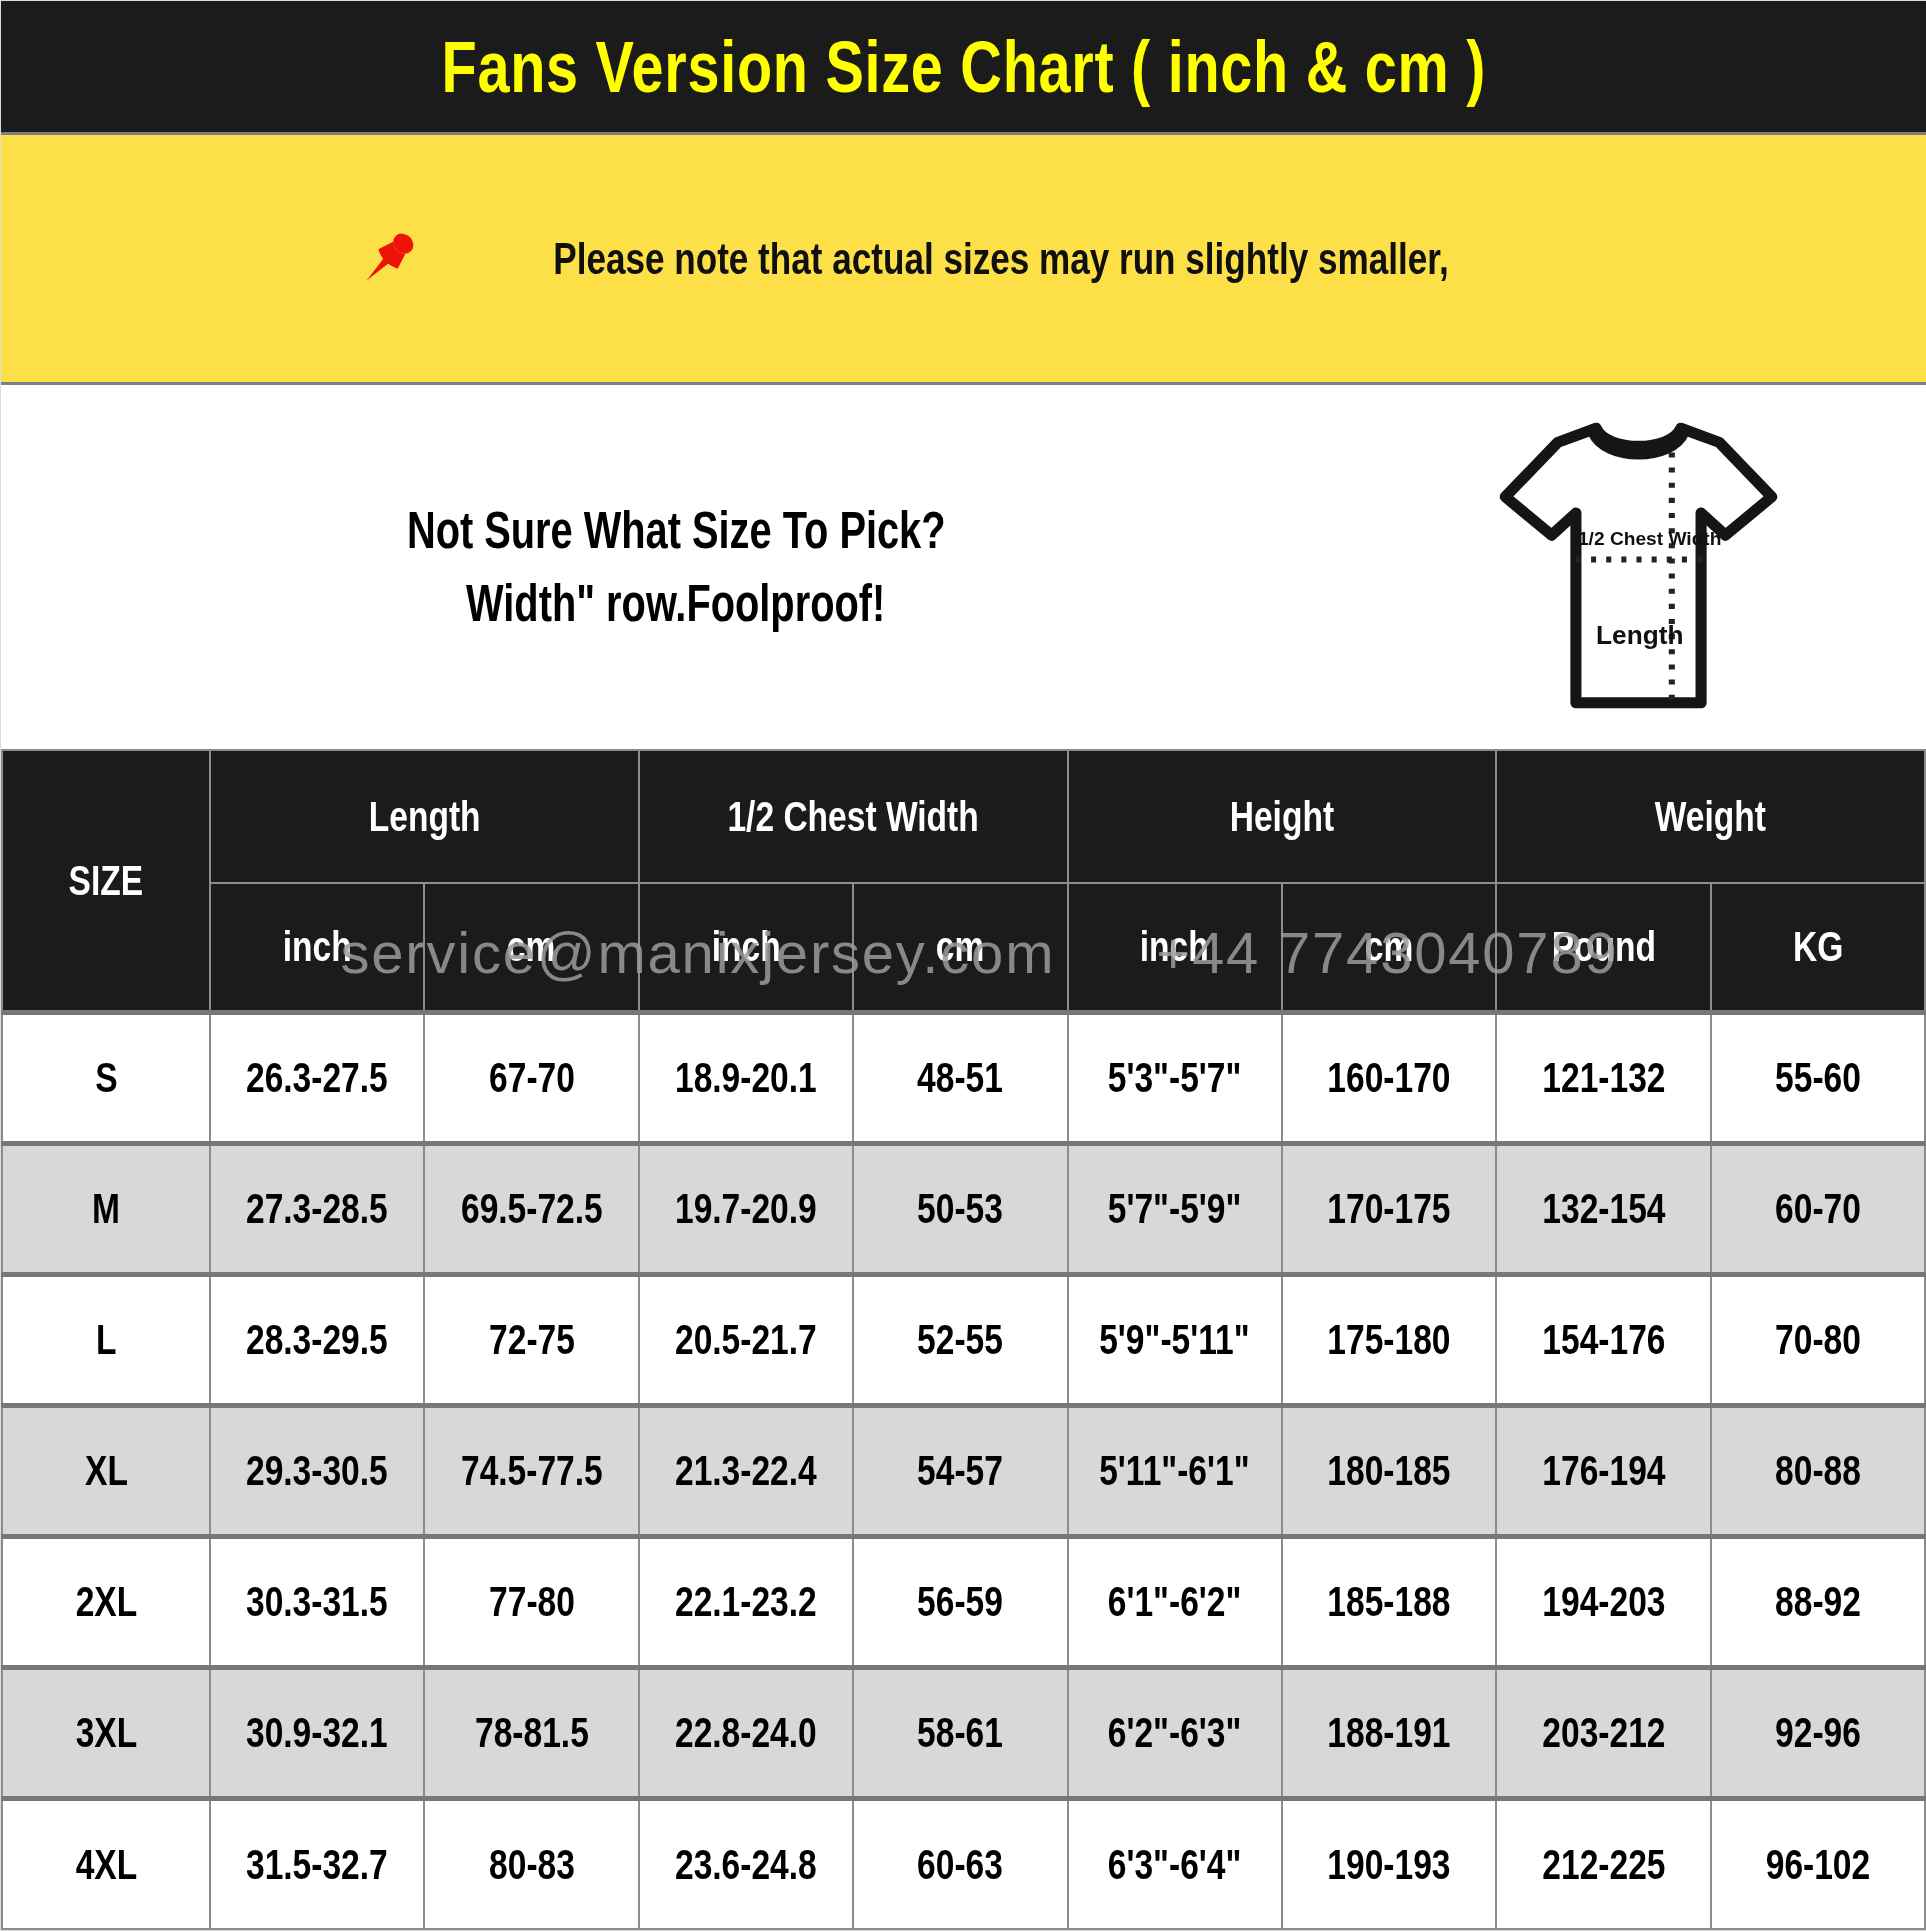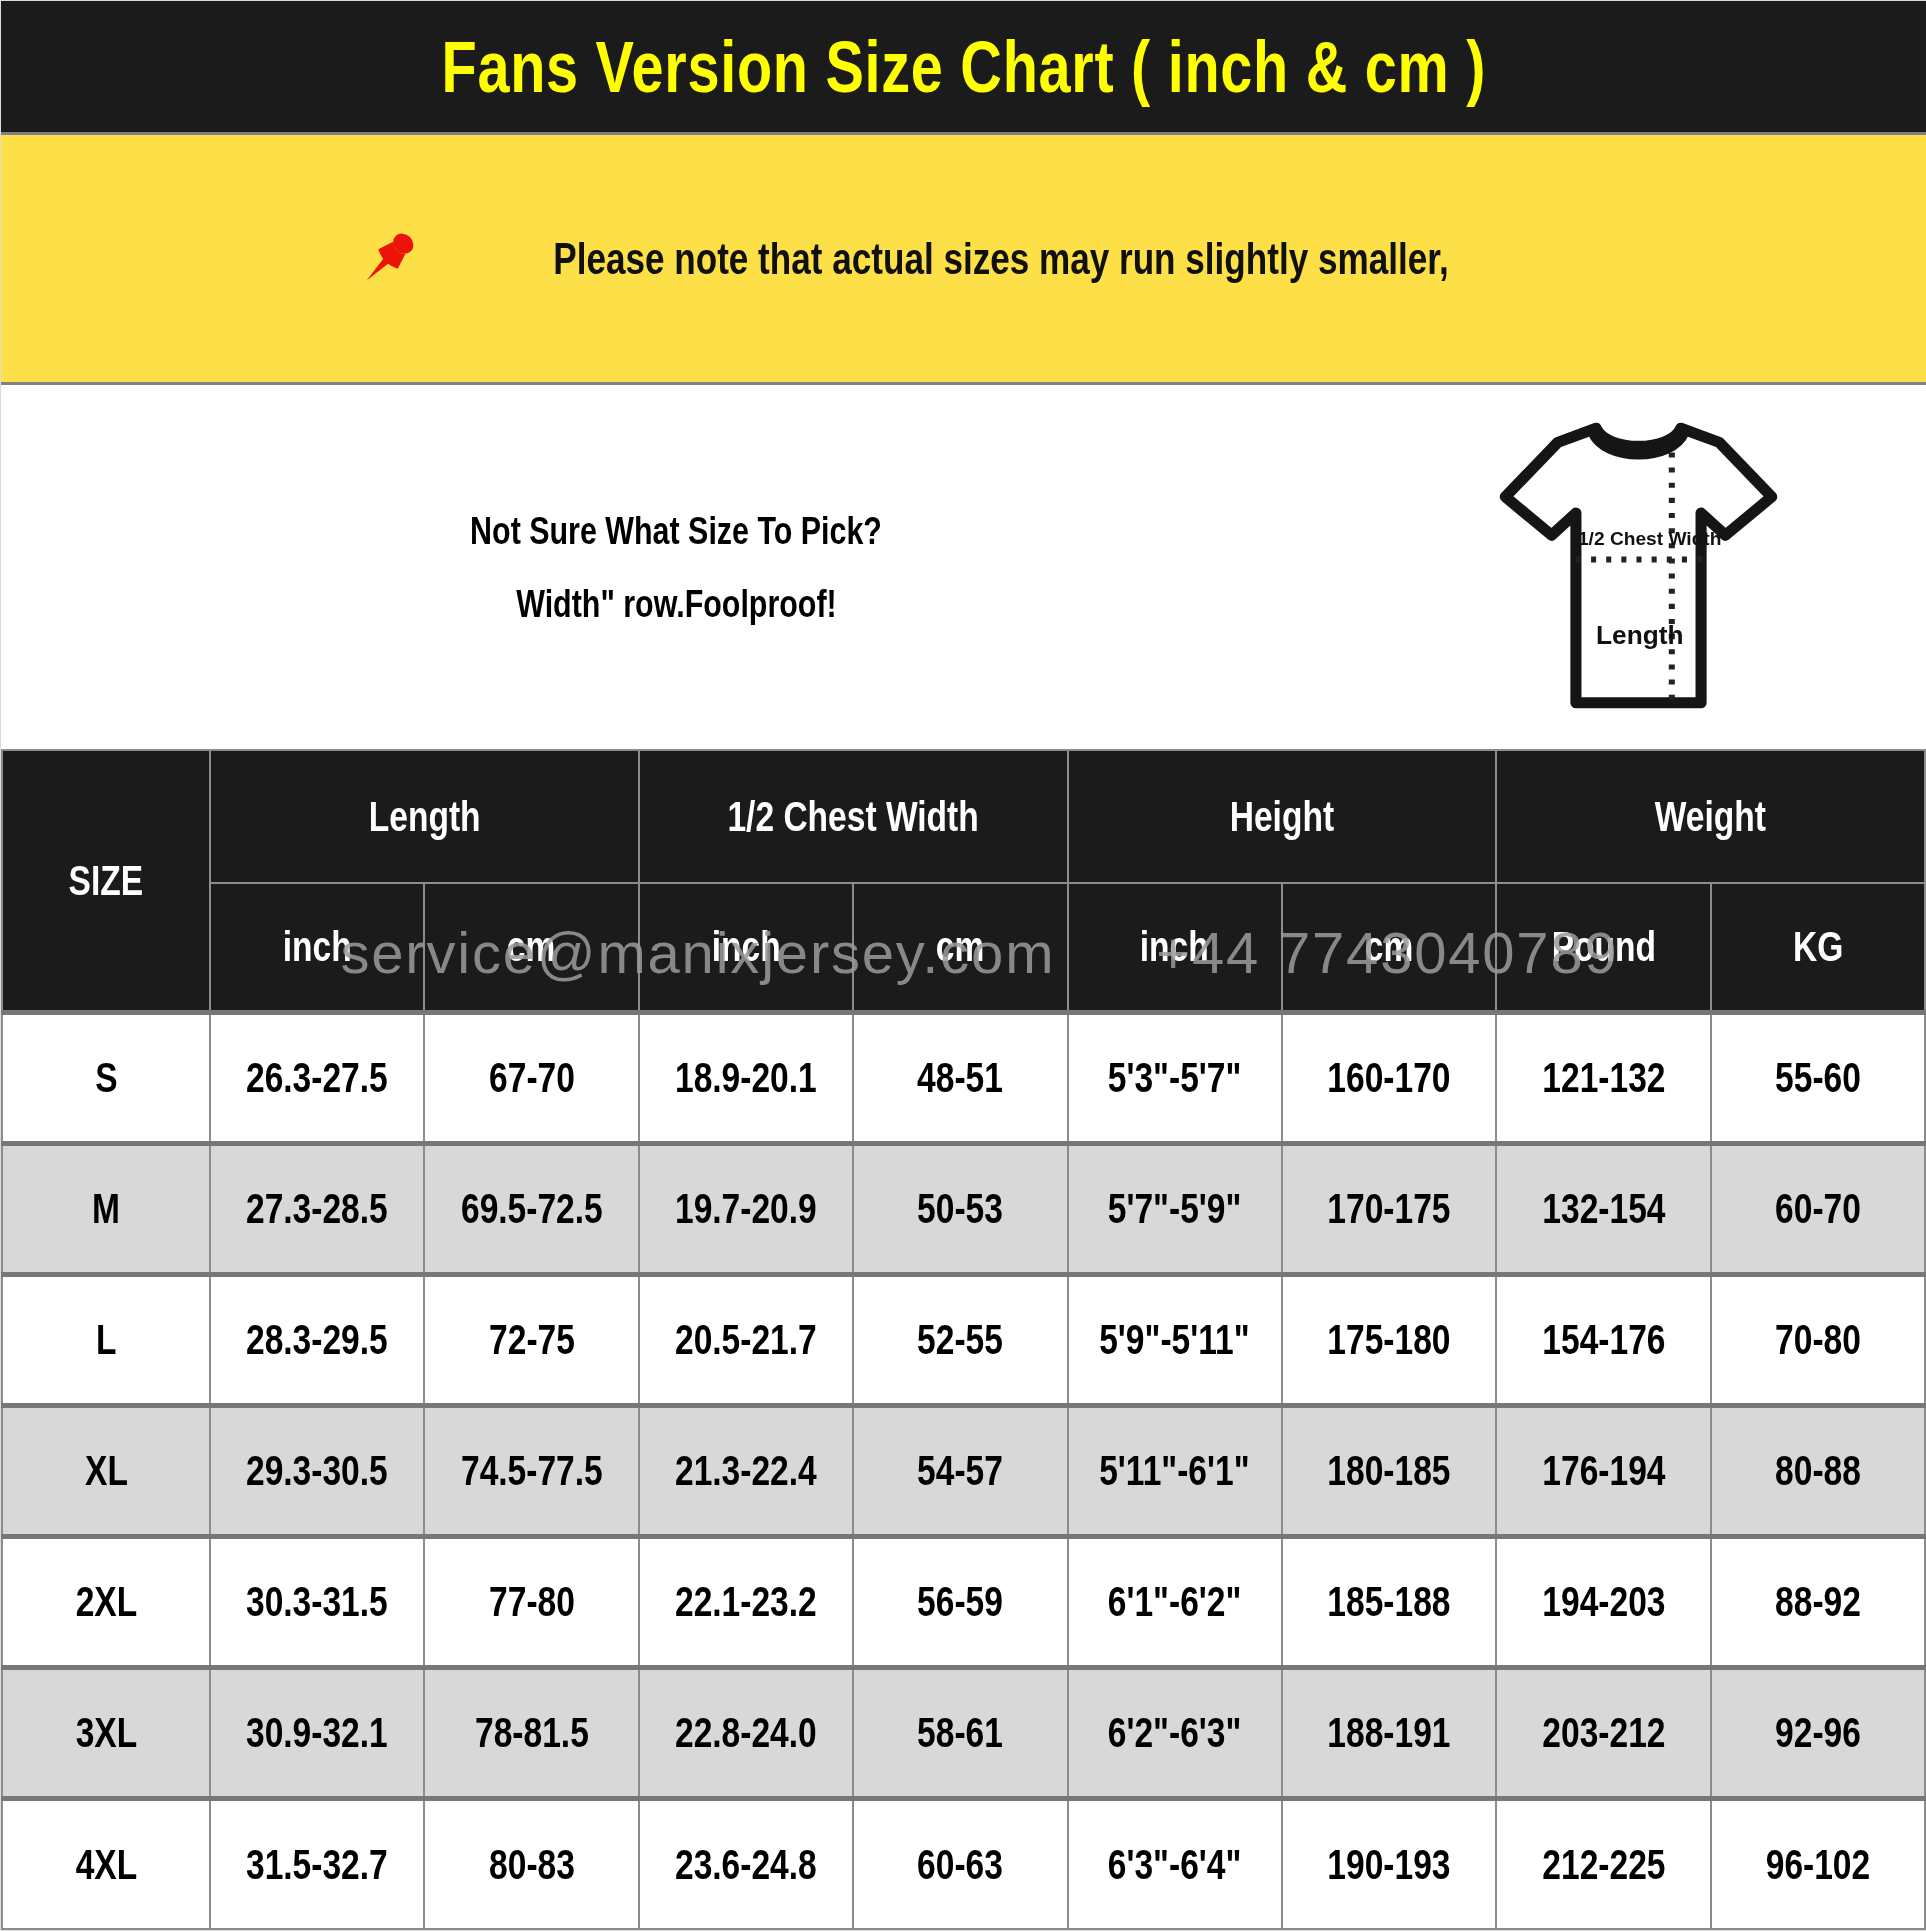--- a/index.html
+++ b/index.html
@@ -26,21 +26,21 @@
     display: flex; flex-direction: column; align-items: center; justify-content: center;
     gap: 35px; border-bottom: 3.7px solid #808080; flex: none; font-size: 45px;
   }
   .notice-line { display: flex; align-items: center; }
   .red { color: #ff0000; }
   .arrows { margin-left: 13px; letter-spacing: 7.3px; font-size: 48px; }
   .pin-svg { width: 72px; height: 72px; margin-right: 3.7px; flex: none; }
 
   
   .instructions { height: 364px; background: #ffffff; display: flex; align-items: center; flex: none; }
-  .instr-text { width: 1350px; text-align: center; font-size: 39px; line-height: 73px; color: #000; }
+  .instr-text { width: 1350px; text-align: center; font-size: 51px; line-height: 73px; color: #000; }
   .diagram-wrap { flex: 1; display: flex; justify-content: center; align-items: center; }
 
   
   table { width: 100%; border-collapse: collapse; table-layout: fixed; flex: 1; }
   th, td { border: 2.8px solid #8c8c8c; text-align: center; vertical-align: middle; padding: 0; }
   thead th { background: #1b1b1b; color: #ffffff; font-size: 43px; }
   tr.group-row { height: 133px; }
   tr.sub-row { height: 129px; padding-left: 8px; }
   tbody tr { height: 131px; background: #ffffff; }
   tbody tr.alt { background: #d8d8d8; }

